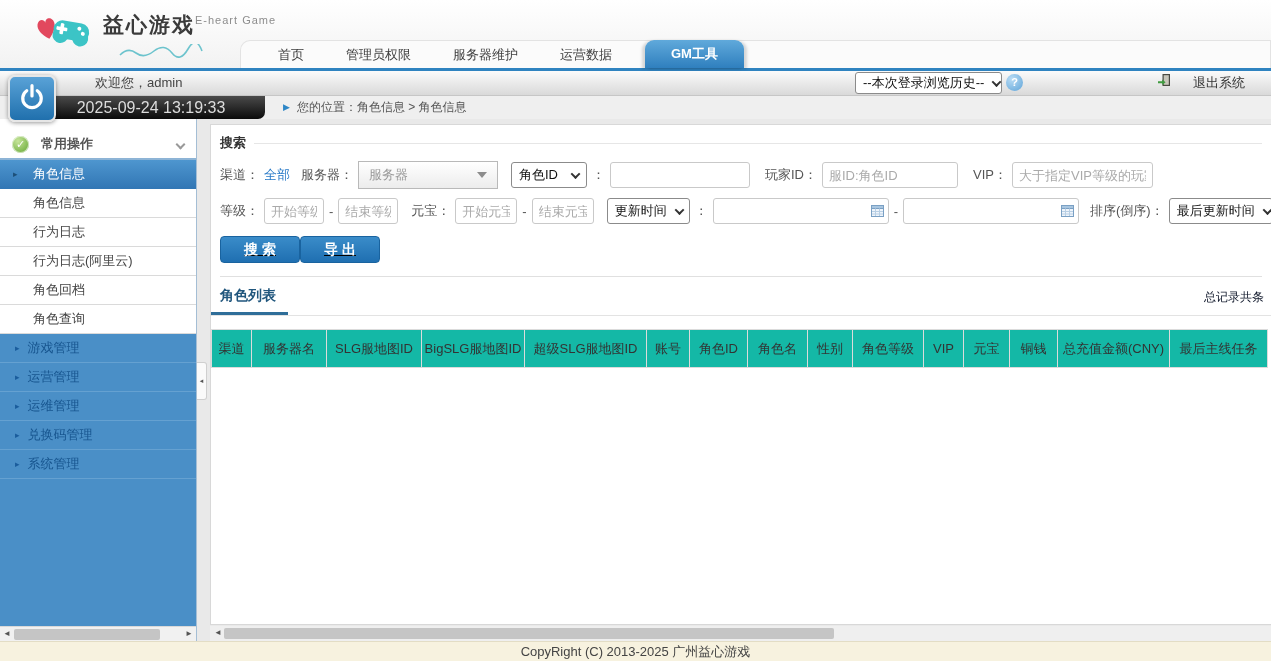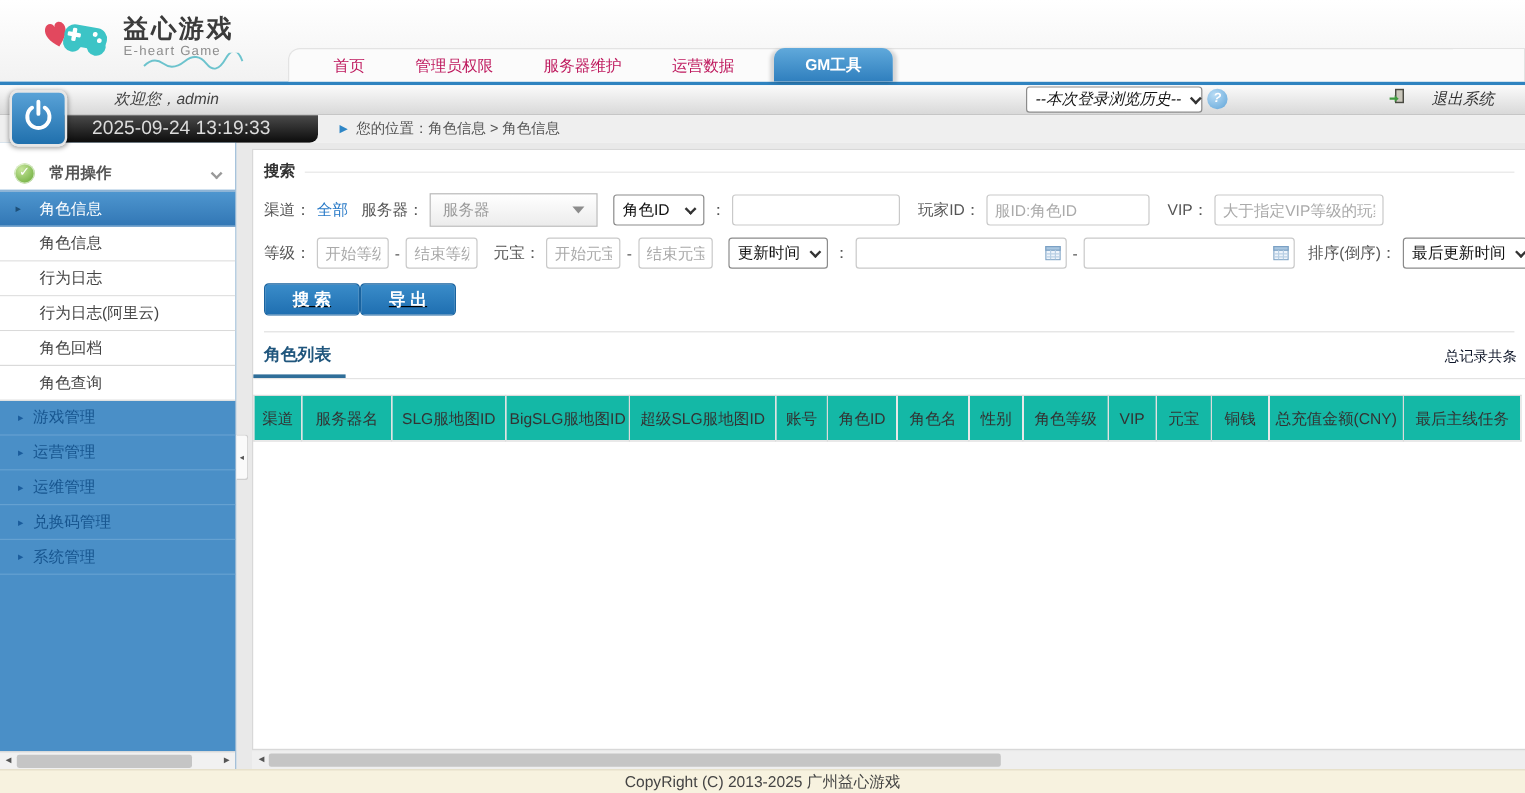--- a/index.html
+++ b/index.html
@@ -4,37 +4,37 @@
 <style>
   * { margin:0; padding:0; box-sizing:border-box; }
   html,body { background:#fff; }
   body { font-family:"Liberation Sans","DejaVu Sans",sans-serif; }
   .page { position:relative; width:1271px; height:661px; overflow:hidden; background:#fff; }
 
   
   .topbar { position:absolute; left:0; top:0; right:0; height:71px;
             background:linear-gradient(#ffffff,#f2f2f2); border-bottom:3px solid #2f83c0; }
   .logo { position:absolute; left:36px; top:13px; display:flex; gap:9px; align-items:flex-start; }
-  .logo-text { display:flex; flex-direction:column; line-height:1.1; }
+  .logo-text { display:flex; flex-direction:row; line-height:1.1; }
   .logo-cn { font-size:21px; font-weight:bold; color:#3b3b3b; letter-spacing:2px; }
   .logo-en { font-size:11px; color:#8d8d8d; letter-spacing:1px; margin-top:1px; }
   .signature { position:absolute; left:118px; top:44px; }
 
   .tabstrip { position:absolute; left:240px; right:0; top:40px; height:28px;
               background:#fbfbfb; border:1px solid #e3e3e3; border-bottom:none;
               border-radius:10px 0 0 0; display:flex; align-items:flex-end; padding-left:16px; }
-  .tab { height:27px; line-height:27px; padding:0 21px; font-size:13px; color:#be185d; cursor:pointer; white-space:nowrap; }
+  .tab { height:27px; line-height:27px; padding:0 21px; font-size:13px; color:#404040; cursor:pointer; white-space:nowrap; }
   .tab.active { background:linear-gradient(#60a9db,#2f7fbe); color:#fff; font-weight:bold;
                 border-radius:9px 9px 0 0; margin-left:12px; padding:0 26px; height:28px; line-height:28px;
                 box-shadow:-3px 1px 3px rgba(0,0,0,.15), 3px 1px 3px rgba(0,0,0,.15); }
 
   
   .welcome-row { position:absolute; left:0; top:71px; right:0; height:25px;
                  background:linear-gradient(#fbfbfb,#d9d9d9); border-bottom:1px solid #c6c6c6;
-                 font-size:13px; color:#444;font-style:italic; }
+                 font-size:13px; color:#444; }
   .welcome-text { position:absolute; left:95px; top:0; line-height:24px; }
   .sel { display:inline-flex; align-items:center; justify-content:space-between; gap:9px;
          background:#fff; border:1px solid #8b8b8b; border-radius:3px; height:26px;
          padding:0 7px; font-size:13px; color:#111; cursor:pointer; white-space:nowrap; }
   .chev { width:7px; height:7px; border-right:2px solid #333; border-bottom:2px solid #333;
           transform:rotate(45deg) translate(-1px,-1px); flex:0 0 auto; }
   .history-sel { position:absolute; left:855px; top:1px; width:147px; height:22px; }
   .help-icon { position:absolute; left:1006px; top:3px; width:17px; height:17px; border-radius:50%;
                background:radial-gradient(circle at 35% 30%, #b9dcf5, #5fa4d8); color:#fff;
                font-size:11px; font-weight:bold; text-align:center; line-height:17px; cursor:pointer; }

